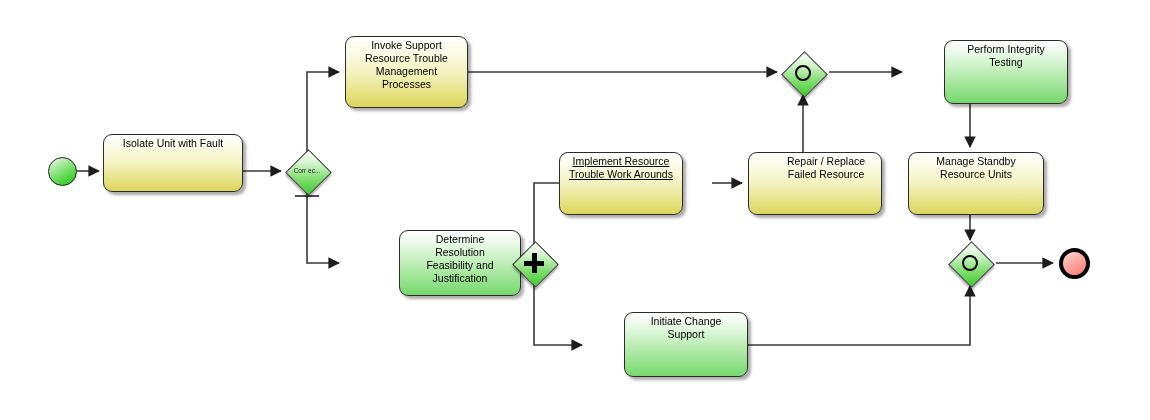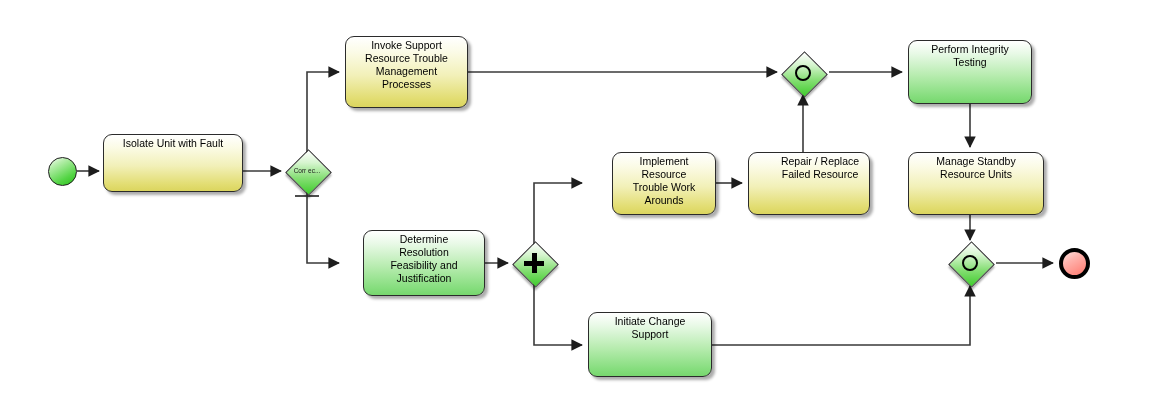--- a/index.html
+++ b/index.html
@@ -41,20 +41,21 @@
     line-height: 13px;
     padding: 2px 5px;
     box-shadow: 3px 3px 3px rgba(0,0,0,0.33);
     z-index: 3;
   }
   .task.yellow {
     background: linear-gradient(to bottom, #ffffff 0%, #fbfbe6 22%, #f2f0b8 55%, #e2dd72 88%, #dbd55e 100%);
   }
   .task.green {
     background: linear-gradient(to bottom, #ffffff 0%, #e8f9e6 20%, #b8ecb0 55%, #84dd7c 90%, #77d76e 100%);
+    margin-left: 36px;
   }
   .task span { display: block; }
 
   
   .gw {
     position: absolute;
     width: 44px;
     height: 44px;
     z-index: 4;
   }
@@ -211,28 +212,28 @@
 
   <div class="task green" style="left:363px; top:230px; width:122px; height:66px;">
     <div>
       <span>Determine</span>
       <span>Resolution</span>
       <span>Feasibility and</span>
       <span>Justification</span>
     </div>
   </div>
 
-  <div class="task yellow" style="left:612px; top:152px; width:104px; height:63px;">
+  <div class="task yellow" style="left:559px; top:152px; width:124px; height:63px;text-decoration:underline;">
     <div>
       <span>Implement Resource</span>
       <span>Trouble Work Arounds</span>
     </div>
   </div>
 
-  <div class="task yellow" style="left:748px; top:152px; width:122px; height:63px;padding-left:27px;">
+  <div class="task yellow" style="left:748px; top:152px; width:134px; height:63px;padding-left:27px;">
     <div>
       <span>Repair / Replace</span>
       <span>Failed Resource</span>
     </div>
   </div>
 
   <div class="task green" style="left:588px; top:312px; width:124px; height:65px;">
     <div>
       <span>Initiate Change</span>
       <span>Support</span>

